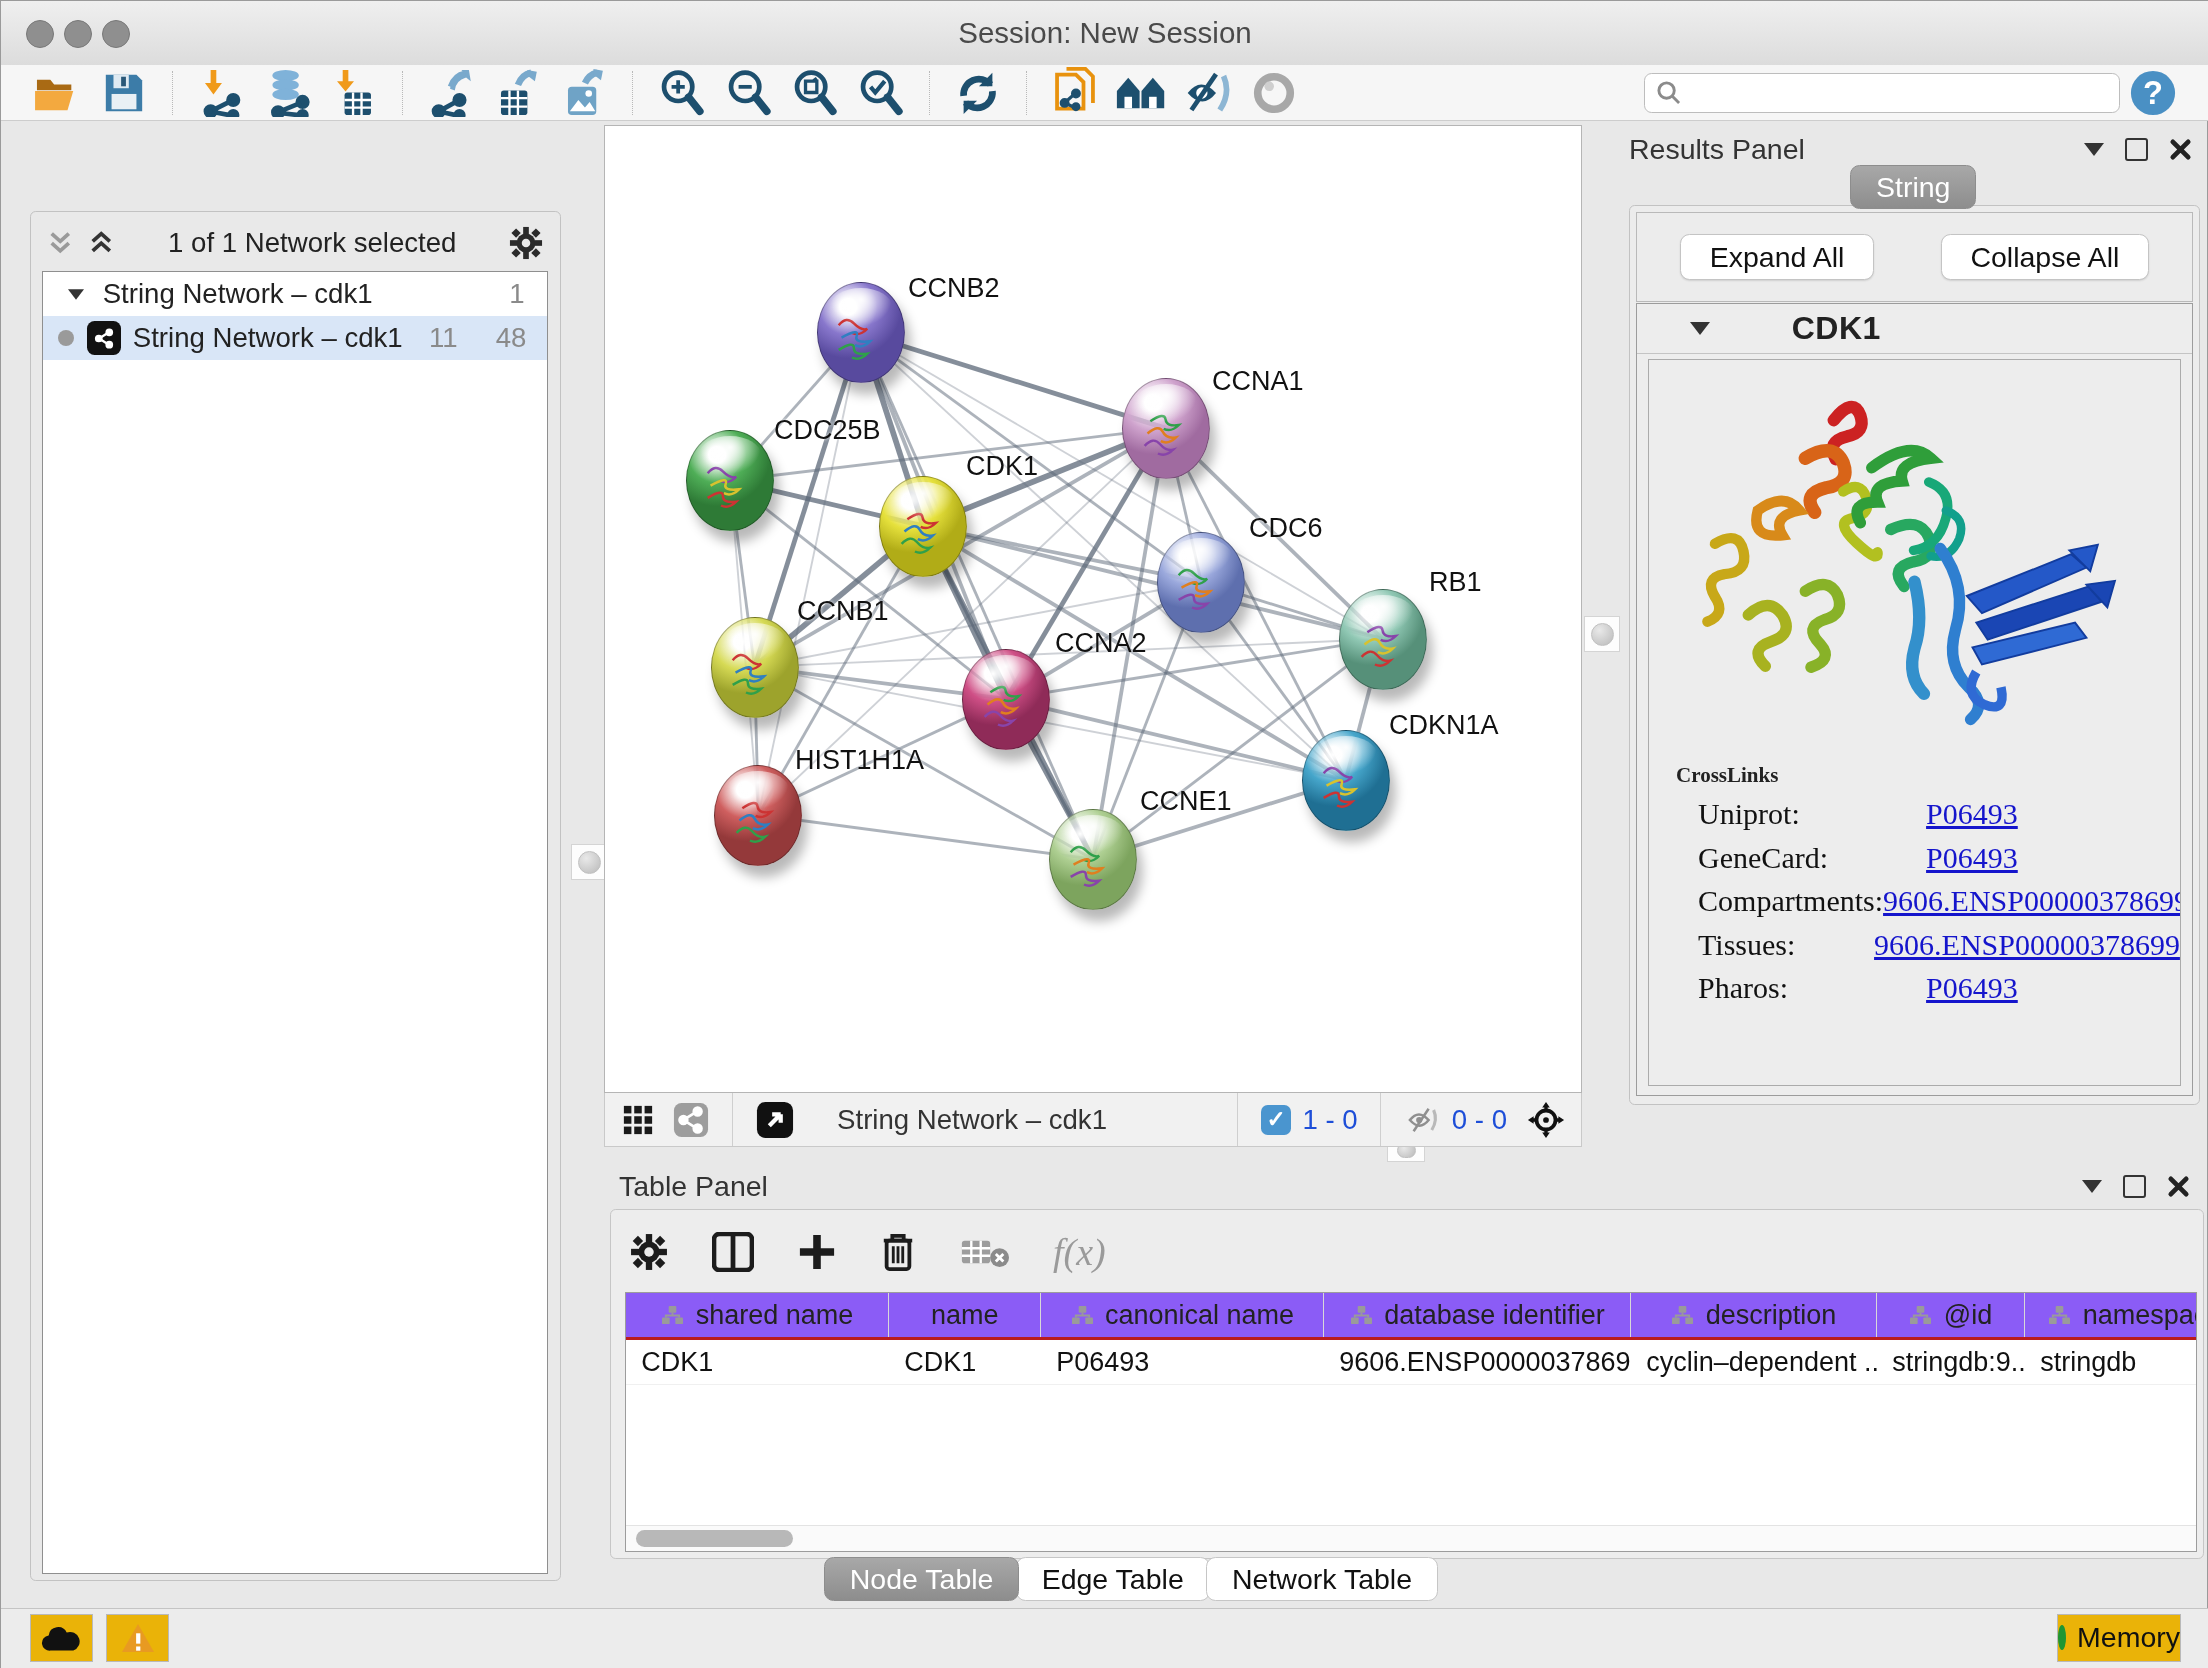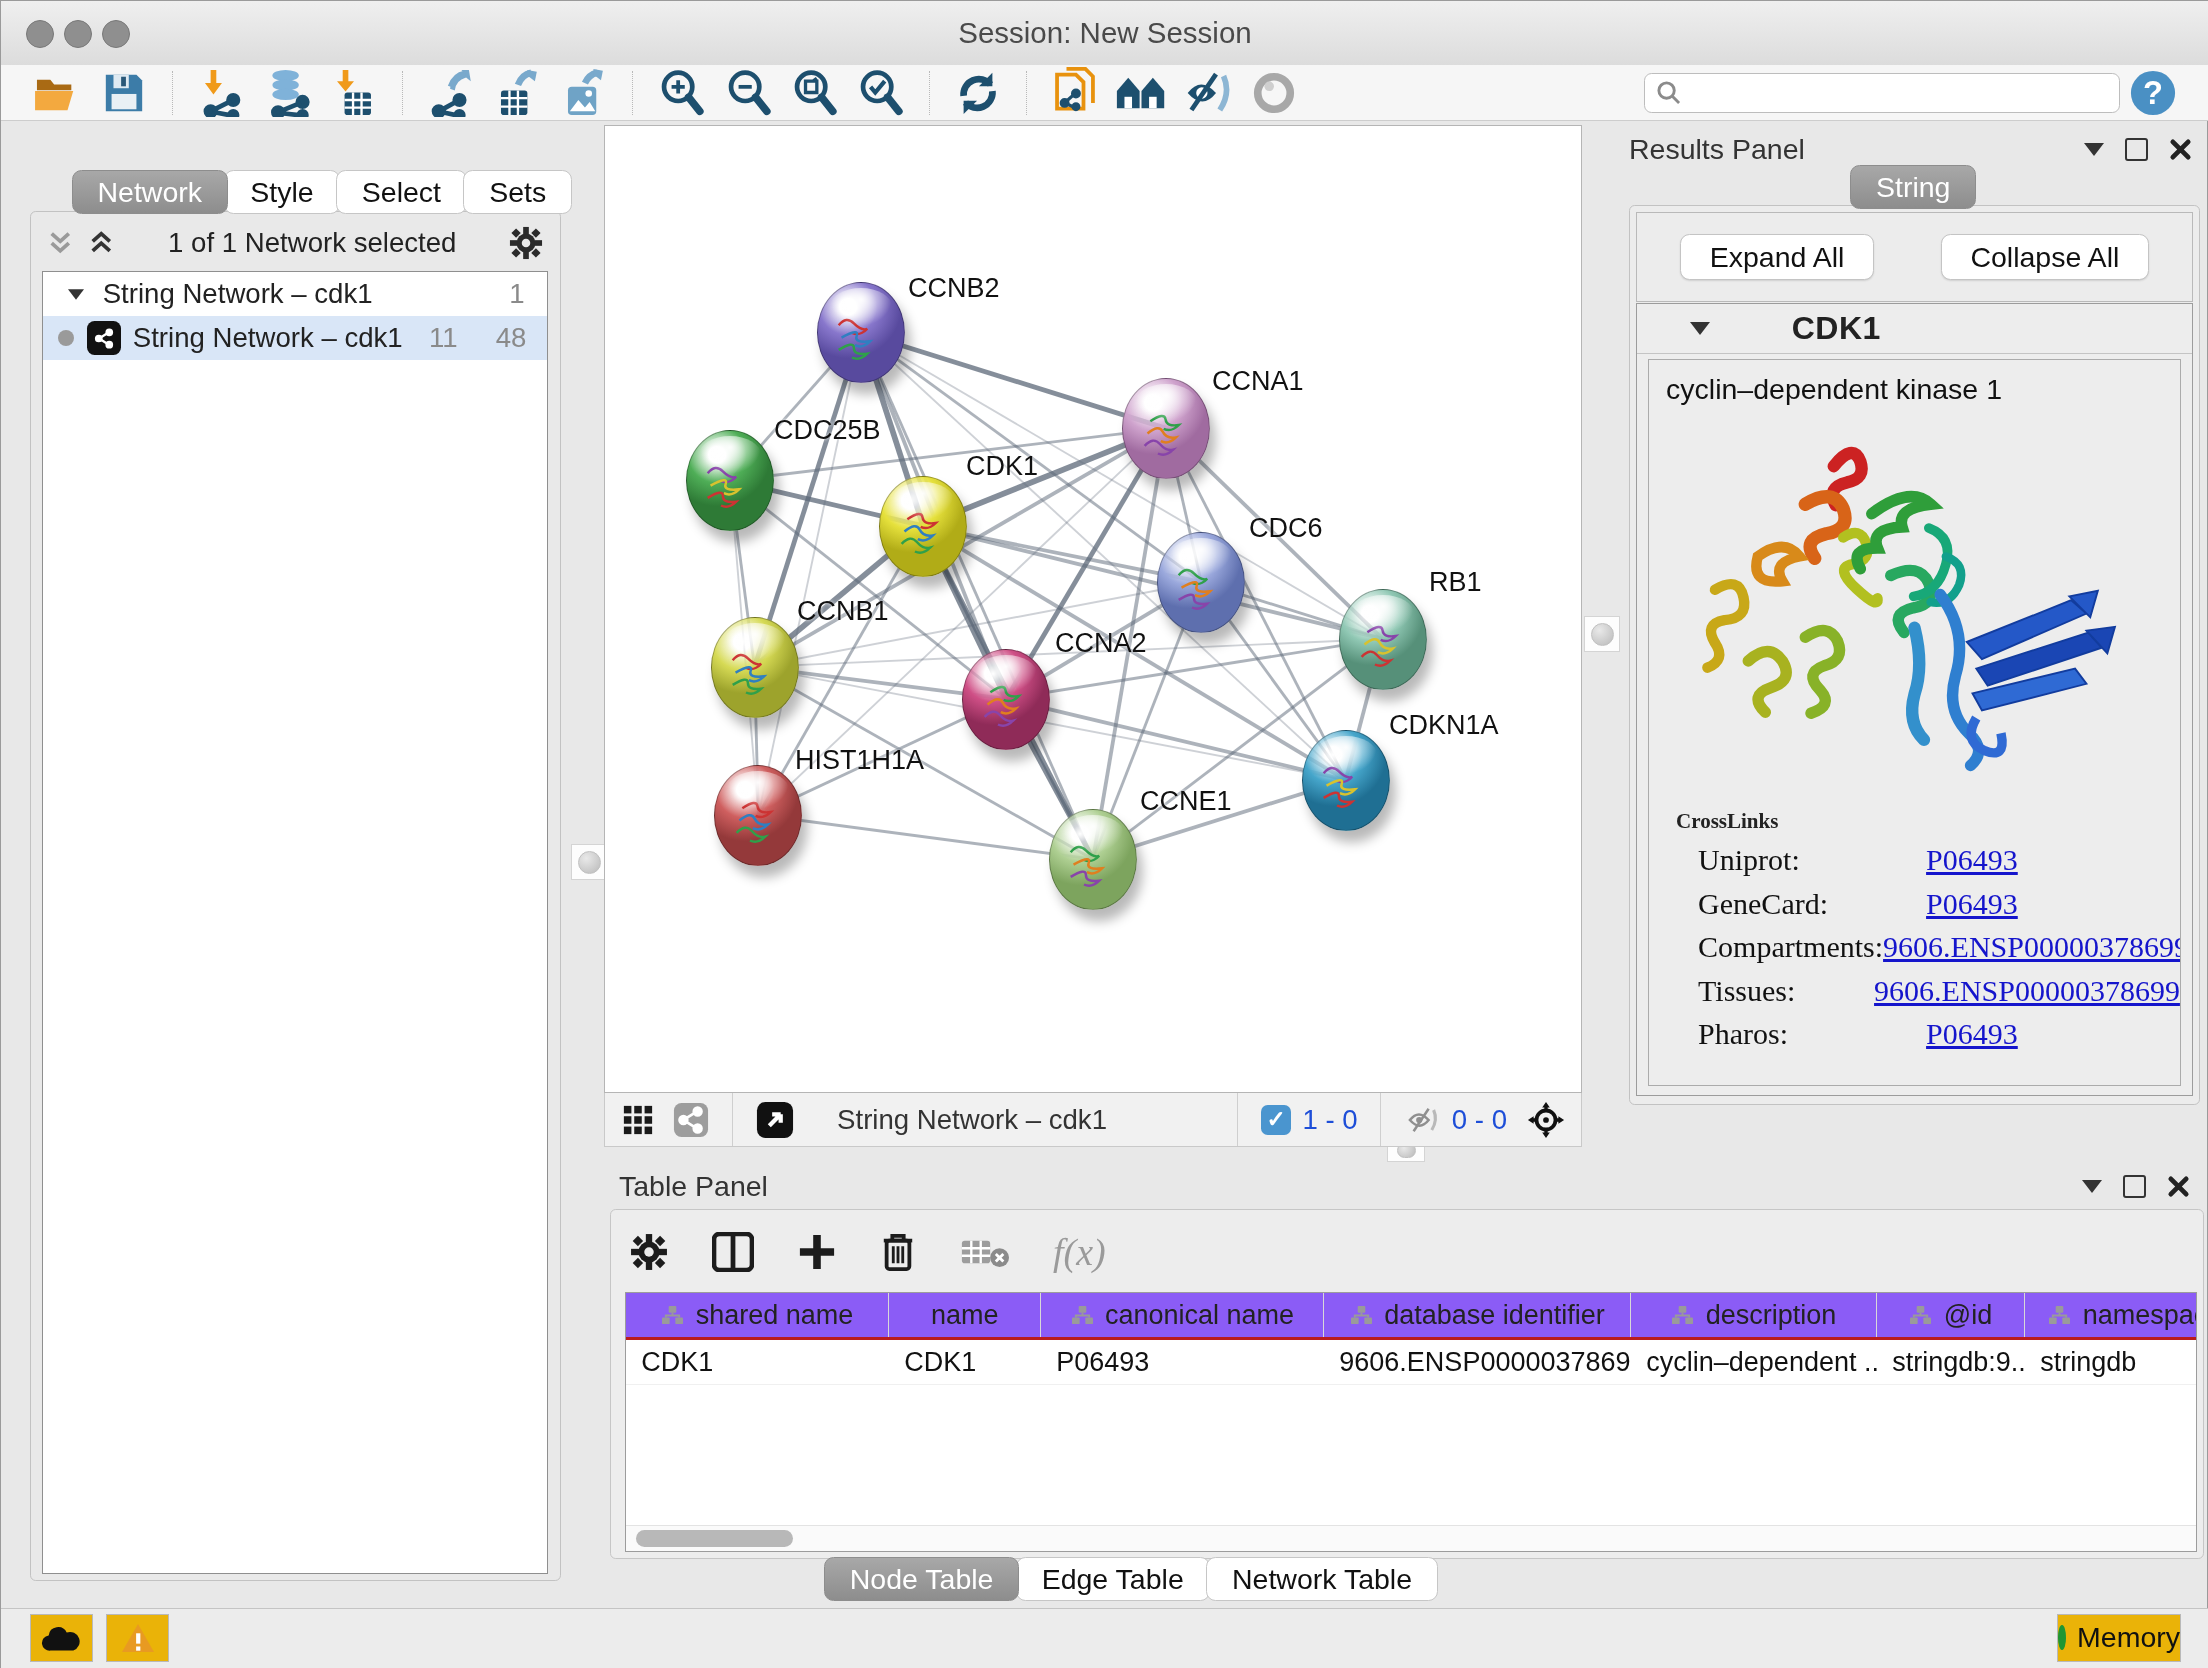--- a/index.html
+++ b/index.html
@@ -288,26 +288,20 @@
     </div>
     <div class="tb-btn">
       <svg width="48" height="48" viewBox="0 0 50 50">
           <circle cx="25" cy="25" r="23" fill="#4a90c4"></circle>
           <text x="25" y="36" text-anchor="middle" font-size="34" font-weight="bold" fill="#fff" font-family="Liberation Sans,sans-serif">?</text>
         </svg>
     </div>
   </div>
 
   <div class="control-panel">
-    <div class="cp-tabs">
-      <div class="seg-tab sel">Network</div>
-      <div class="seg-tab">Style</div>
-      <div class="seg-tab">Select</div>
-      <div class="seg-tab">Sets</div>
-    </div>
     <div class="cp-content">
       <div class="sel-bar">
         <svg width="28.5" height="28.5" viewBox="0 0 30 30" style="margin-left:7.6px">
             <path d="M6 6 L15 14 L24 6 M6 16 L15 24 L24 16" stroke="#9a9a9a" stroke-width="4" fill="none"></path>
           </svg>
         <svg width="28.5" height="28.5" viewBox="0 0 30 30" style="margin-left:13.3px">
             <path d="M6 14 L15 6 L24 14 M6 24 L15 16 L24 24" stroke="#333" stroke-width="4" fill="none"></path>
           </svg>
         <span style="flex:1;text-align:center">1 of 1 Network selected</span>
         <svg width="34" height="34" viewBox="0 0 36 36" style="margin-right:9.5px">
@@ -734,21 +728,20 @@
     <div class="rp-btnbox">
       <div class="btn">Expand All</div>
       <div class="btn">Collapse All</div>
     </div>
     <div class="gene-box">
       <div class="gene-head">
         <span class="tri-down"></span>
         <span class="gene-name">CDK1</span>
       </div>
       <div class="gene-inner">
-        <div class="gene-desc">cyclin–dependent kinase 1</div>
         <svg class="protein" width="447" height="380" viewBox="0 0 470 400">
           <g fill="none" stroke-linecap="round">
             <path d="M150 55 q20-25 28-5 q6 18-14 22 q-22 5-12 24" stroke="#cc2222" stroke-width="13"></path>
             <path d="M120 95 q30-18 40 5 q8 22-18 26 q-26 6-12 26" stroke="#d86418" stroke-width="14"></path>
             <path d="M70 150 q28-20 44 0 q-30 6-18 26 q-34 4-26-26z" stroke="#d88a1a" stroke-width="11"></path>
             <path d="M25 185 q25-15 30 8 q5 22-20 24 q-22 4-10 24 q12 18-8 26" stroke="#c8a818" stroke-width="11"></path>
             <path d="M60 260 q22-20 36 0 q12 20-12 28 q-24 8-6 26" stroke="#a8b220" stroke-width="12"></path>
             <path d="M120 235 q24-16 34 4 q8 20-14 26 q-22 8-4 26 q14 16-10 24" stroke="#88b228" stroke-width="12"></path>
             <path d="M160 130 q18-12 24 6 t-14 22 t4 26 t22 10" stroke="#b2c020" stroke-width="11"></path>
             <path d="M190 105 q40-30 62 -10 q-36 4-30 24 q-34 2-26 22 q-30 0-18 22" stroke="#2f9e3a" stroke-width="12"></path>

